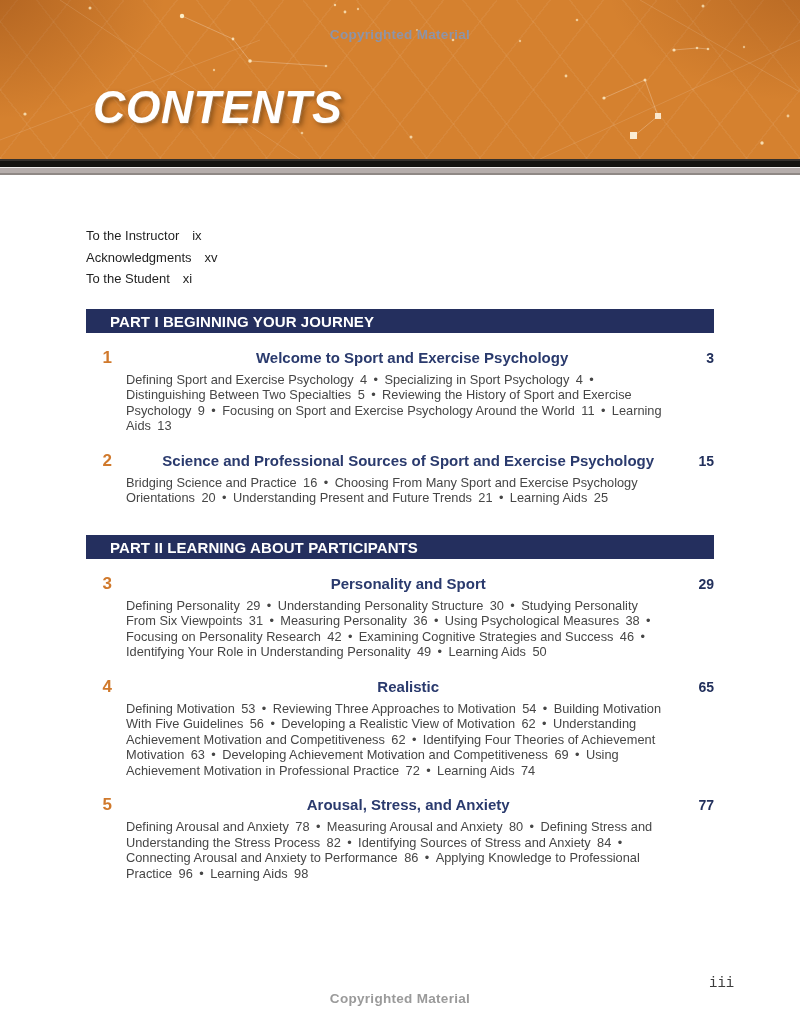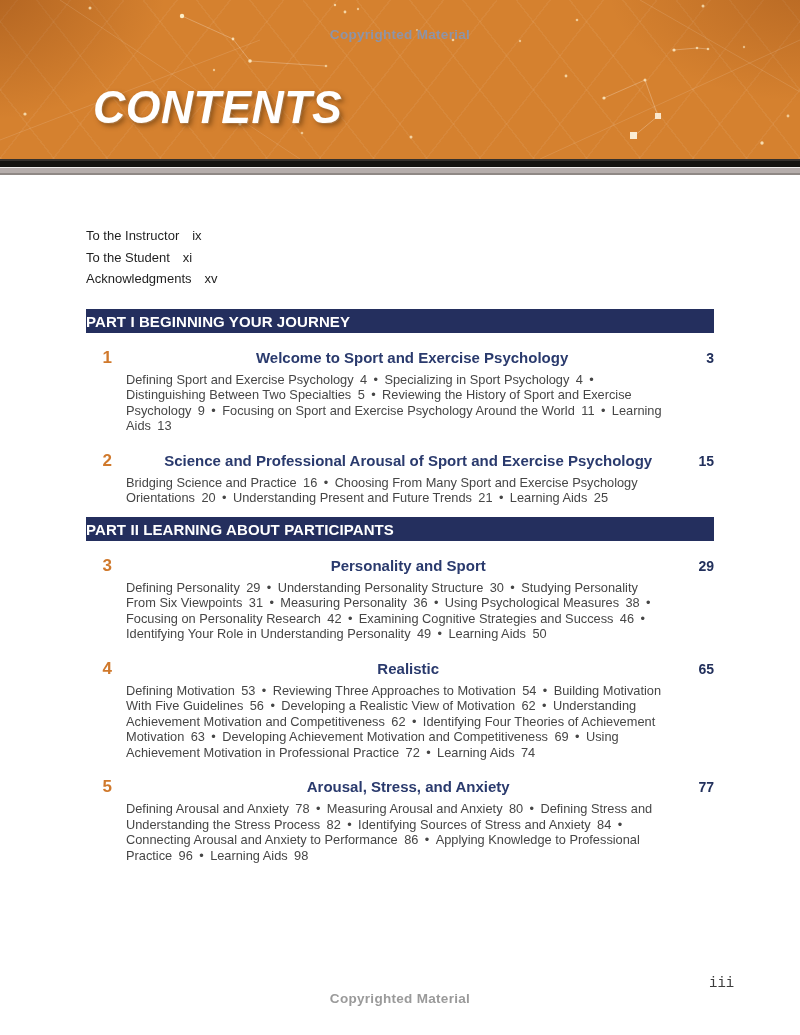--- a/index.html
+++ b/index.html
@@ -45,24 +45,24 @@
   .rule-b{height:6px;background:#14120f;}
   .rule-c{height:1px;background:#efecea;}
   .rule-d{height:5px;background:#b5adab;}
   .rule-e{height:2px;background:#8f8885;}
   .content{position:absolute;top:175px;left:86px;width:628px;}
   .front-matter{margin-top:53px;font-size:13px;color:var(--front-matter-text);}
   .fm-row{height:21.5px;}
   .fm-page{margin-left:13px;text-align:right;}
   .part-banner{
     background:var(--banner-navy);color:#ffffff;font-weight:bold;font-size:15px;
-    height:24px;line-height:25px;padding-left:0;letter-spacing:0.1px;
+    height:24px;line-height:25px;padding-left:24px;letter-spacing:0.1px;
     margin-top:16px;
   }
-  .part + .part .part-banner{margin-top:11px;}
+  .part + .part .part-banner{margin-top:29px;}
   .chapter{margin-top:15px;}
   .chapter + .chapter{margin-top:17px;}
   .chapter-head{display:flex;align-items:baseline;}
   .ch-num{flex:none;width:26px;text-align:right;color:var(--accent-orange);font-weight:bold;font-size:17px;}
   .ch-title{flex:1;margin-left:14px;color:var(--title-navy);font-weight:bold;font-size:15px;text-align:center;}
   .ch-page{flex:none;margin-left:8px;color:var(--page-num-navy);font-weight:bold;font-size:14px;}
   .ch-body{
     margin:4px 0 0 40px;width:545px;
     font-size:12.8px;line-height:15.5px;color:var(--body-text);
   }
@@ -132,38 +132,38 @@
     <div class="rule-a"></div>
     <div class="rule-b"></div>
     <div class="rule-c"></div>
     <div class="rule-d"></div>
     <div class="rule-e"></div>
   </div>
 
   <div class="content">
     <div class="front-matter">
         <div class="fm-row"><span>To the Instructor</span><span class="fm-page">ix</span></div>
+        <div class="fm-row"><span>Acknowledgments</span><span class="fm-page">xv</span></div>
         <div class="fm-row"><span>To the Student</span><span class="fm-page">xi</span></div>
-        <div class="fm-row"><span>Acknowledgments</span><span class="fm-page">xv</span></div>
       </div>
     <div class="toc-parts">
         <div class="part">
           <div class="part-banner">PART I BEGINNING YOUR JOURNEY</div>
           <div class="chapter">
             <div class="chapter-head">
               <span class="ch-num">1</span>
               <span class="ch-title">Welcome to Sport and Exercise Psychology</span>
               <span class="ch-page">3</span>
             </div>
             <div class="ch-body">Defining Sport and Exercise Psychology 4 • Specializing in Sport Psychology 4 • Distinguishing Between Two Specialties 5 • Reviewing the History of Sport and Exercise Psychology 9 • Focusing on Sport and Exercise Psychology Around the World 11 • Learning Aids 13</div>
           </div>
           <div class="chapter">
             <div class="chapter-head">
               <span class="ch-num">2</span>
-              <span class="ch-title">Science and Professional Arousal of Sport and Exercise Psychology</span>
+              <span class="ch-title">Science and Professional Sources of Sport and Exercise Psychology</span>
               <span class="ch-page">15</span>
             </div>
             <div class="ch-body">Bridging Science and Practice 16 • Choosing From Many Sport and Exercise Psychology Orientations 20 • Understanding Present and Future Trends 21 • Learning Aids 25</div>
           </div>
         </div>
         <div class="part">
           <div class="part-banner">PART II LEARNING ABOUT PARTICIPANTS</div>
           <div class="chapter">
             <div class="chapter-head">
               <span class="ch-num">3</span>

